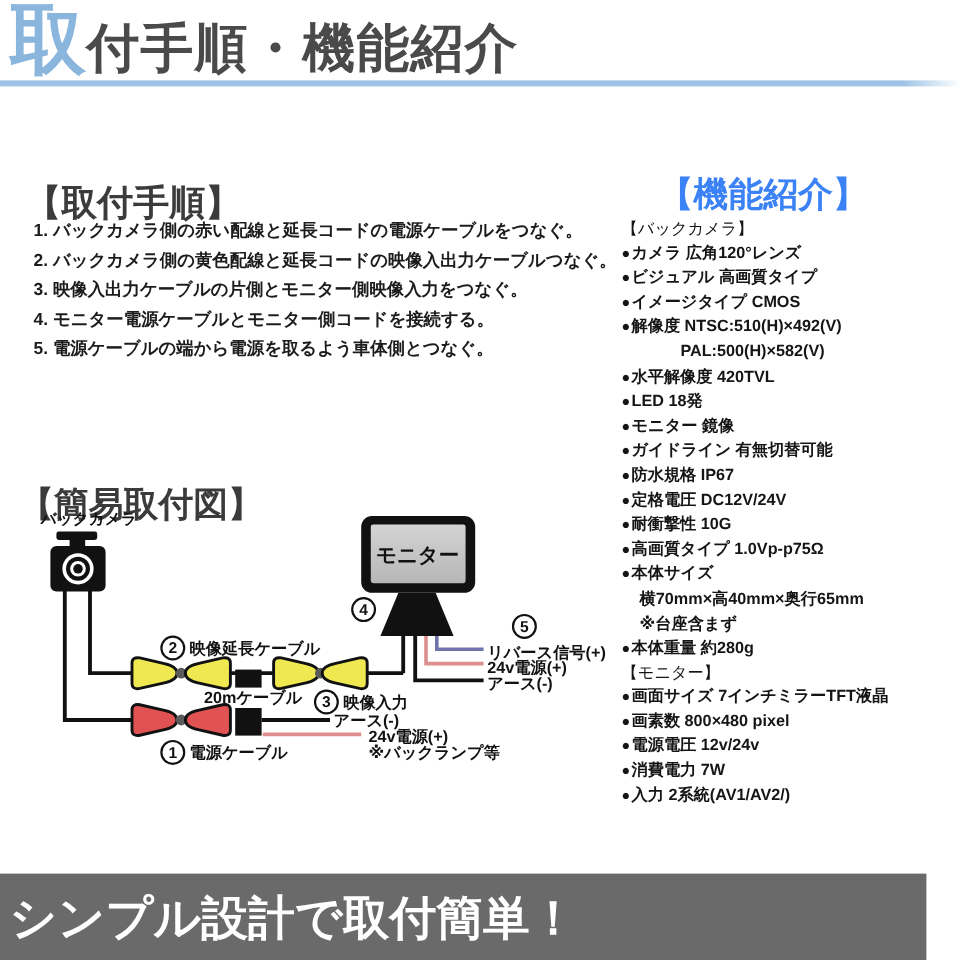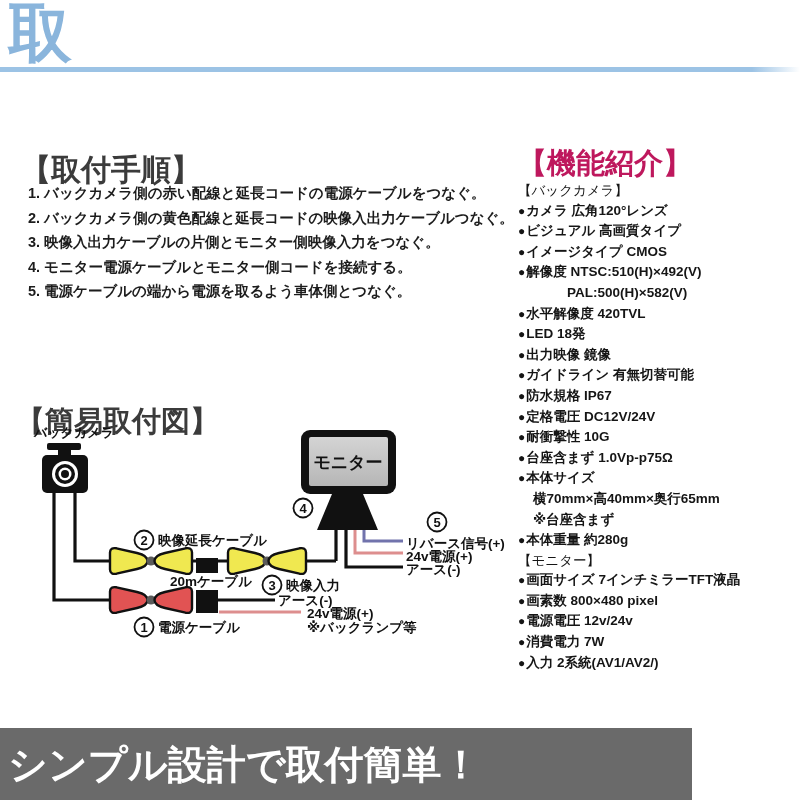--- a/index.html
+++ b/index.html
@@ -11,22 +11,22 @@
             font-family:"Liberation Serif","DejaVu Serif",serif;font-weight:bold;}
   .accent{font-size:64px;line-height:1;color:#8ab5dc;}
   .titlerest{font-size:44px;line-height:1;color:#4a4a4a;letter-spacing:1px;}
   .underline{position:absolute;left:0;top:67px;width:800px;height:5px;
              background:linear-gradient(to right,#9cc3e5 94%,rgba(156,195,229,0));}
   
   .h-serif{position:absolute;font-family:"Liberation Serif","DejaVu Serif",serif;
            font-weight:bold;color:#3b3b3b;white-space:nowrap;}
   .install-heading{left:21px;top:153px;font-size:30px;line-height:34px;}
   .diagram-heading{left:16px;top:374px;font-size:29px;line-height:32px;margin-top:31px;}
-  .features-heading{font-size:29px;line-height:36px;height:36px;color:#be185d;
-                    font-family:"Liberation Serif","DejaVu Serif",serif;font-weight:bold;}
+  .features-heading{font-size:29px;line-height:36px;height:36px;color:#3b82f6;
+                    font-family:"Liberation Serif","DejaVu Serif",serif;font-weight:bold;margin-left:31px;}
   
   .steps{position:absolute;left:28px;top:181px;width:480px;}
   .step-row{font-size:14.5px;font-weight:bold;line-height:24.6px;white-space:nowrap;color:#1c1c1c;}
   .step-num{margin-right:4px;}
   
   .features{position:absolute;left:518px;top:145px;width:278px;}
   .spec-row{font-size:13.5px;font-weight:bold;line-height:19.6px;white-space:nowrap;color:#151515;}
   .spec-title{font-size:13.5px;font-weight:normal;line-height:19.6px;white-space:nowrap;color:#151515;}
   .mark{font-size:12px;margin-right:1px;}
   .i1{padding-left:14px;}
@@ -42,32 +42,33 @@
   .dg-dot{fill:#5a5a5a;}
   .dg-text{font-family:"Liberation Sans","DejaVu Sans",sans-serif;font-size:13.5px;
            font-weight:bold;fill:#111;}
   .dg-text-sm{font-size:13px;}
   .callout-circle{fill:#fff;stroke:#111;stroke-width:1.8;}
   .callout-num{font-family:"Liberation Sans","DejaVu Sans",sans-serif;font-size:13px;
                font-weight:bold;fill:#111;text-anchor:middle;}
   .monitor-text{font-family:"Liberation Sans","DejaVu Sans",sans-serif;font-size:17px;
                 font-weight:bold;fill:#111;text-anchor:middle;}
   
-  .footer{position:absolute;left:0;top:728px;width:692px;height:72px;background:#6a6a6a;}
+  .footer{position:absolute;left:0;top:728px;width:772px;height:72px;background:#6a6a6a;}
   .footer-text{position:absolute;left:8px;top:10px;color:#fff;font-size:39px;font-weight:bold;
                font-family:"Liberation Serif","DejaVu Serif",serif;white-space:nowrap;letter-spacing:0px;}
 </style>
 </head>
 <body>
 
 <div class="page">
 
   <div class="titlebar">
     <div class="titlerow">
       <span class="accent">取</span>
+        <span class="titlerest">付手順・機能紹介</span>
     </div>
   </div>
   <div class="underline"></div>
 
   <div class="h-serif install-heading">【取付手順】</div>
   <div class="steps">
 
       <div class="step-row"><span class="step-num">1.</span><span>バックカメラ側の赤い配線と延長コードの電源ケーブルをつなぐ。</span></div>
 
       <div class="step-row"><span class="step-num">2.</span><span>バックカメラ側の黄色配線と延長コードの映像入出力ケーブルつなぐ。</span></div>
@@ -187,31 +188,31 @@
         <div class="spec-row"><span class="mark">●</span><span>イメージタイプ CMOS</span></div>
 
         <div class="spec-row"><span class="mark">●</span><span>解像度 NTSC:510(H)×492(V)</span></div>
 
         <div class="spec-row"><span class="mark"></span><span class="i2">PAL:500(H)×582(V)</span></div>
 
         <div class="spec-row"><span class="mark">●</span><span>水平解像度 420TVL</span></div>
 
         <div class="spec-row"><span class="mark">●</span><span>LED 18発</span></div>
 
-        <div class="spec-row"><span class="mark">●</span><span>出力映像 鏡像</span></div>
+        <div class="spec-row"><span class="mark">●</span><span>モニター 鏡像</span></div>
 
         <div class="spec-row"><span class="mark">●</span><span>ガイドライン 有無切替可能</span></div>
 
         <div class="spec-row"><span class="mark">●</span><span>防水規格 IP67</span></div>
 
         <div class="spec-row"><span class="mark">●</span><span>定格電圧 DC12V/24V</span></div>
 
         <div class="spec-row"><span class="mark">●</span><span>耐衝撃性 10G</span></div>
 
-        <div class="spec-row"><span class="mark">●</span><span>台座含まず 1.0Vp-p75Ω</span></div>
+        <div class="spec-row"><span class="mark">●</span><span>高画質タイプ 1.0Vp-p75Ω</span></div>
 
         <div class="spec-row"><span class="mark">●</span><span>本体サイズ</span></div>
 
         <div class="spec-row"><span class="mark"></span><span class="i1">横70mm×高40mm×奥行65mm</span></div>
 
         <div class="spec-row"><span class="mark"></span><span class="i1">※台座含まず</span></div>
 
         <div class="spec-row"><span class="mark">●</span><span>本体重量 約280g</span></div>
       </div>
     <div class="spec-title">【モニター】</div>

